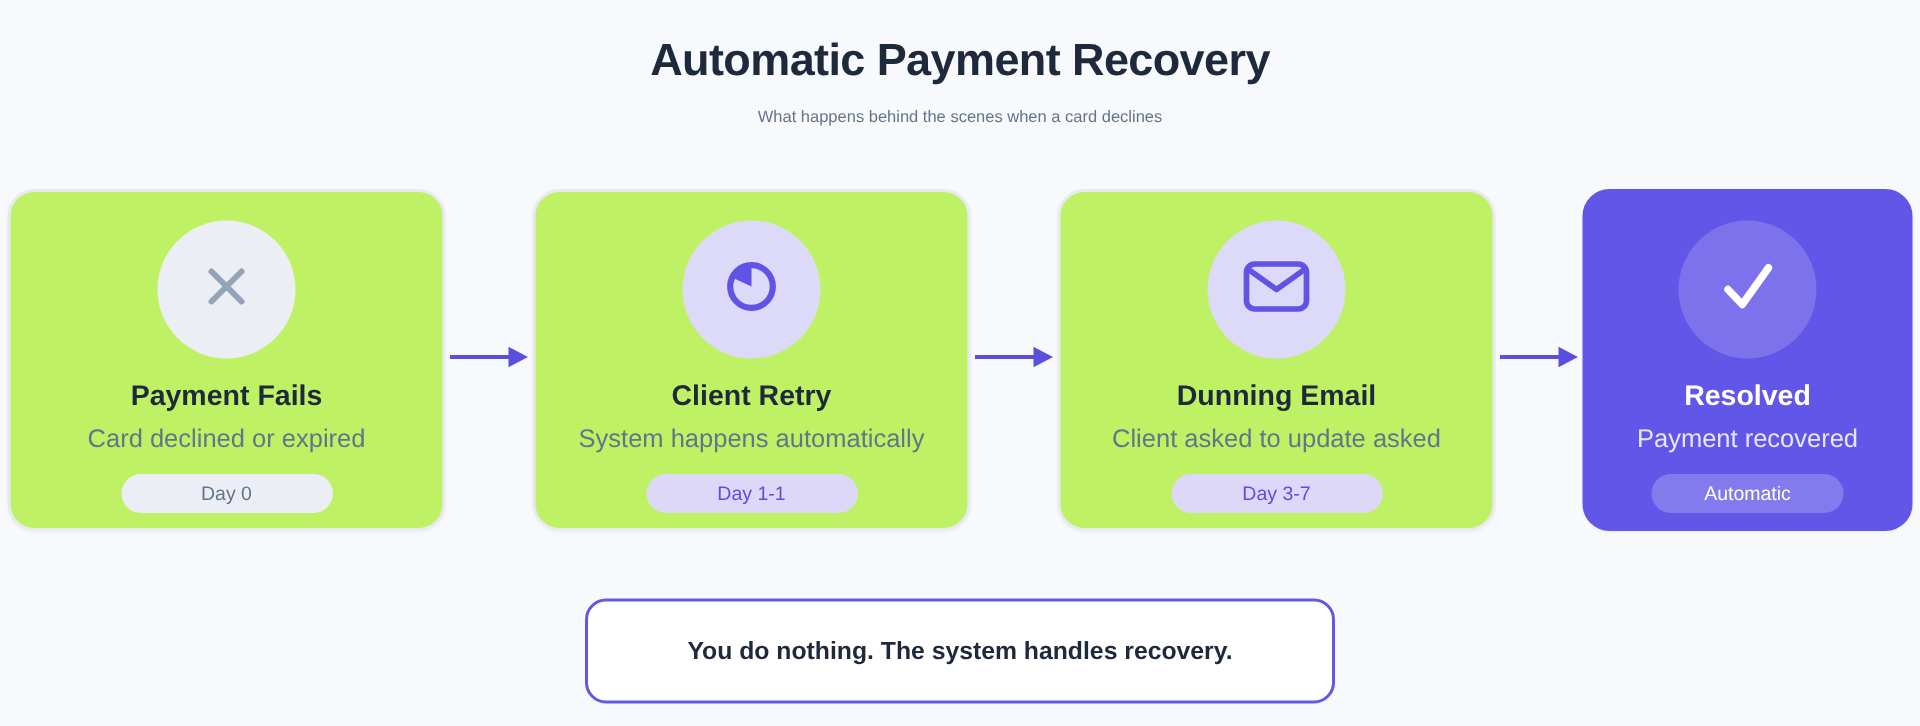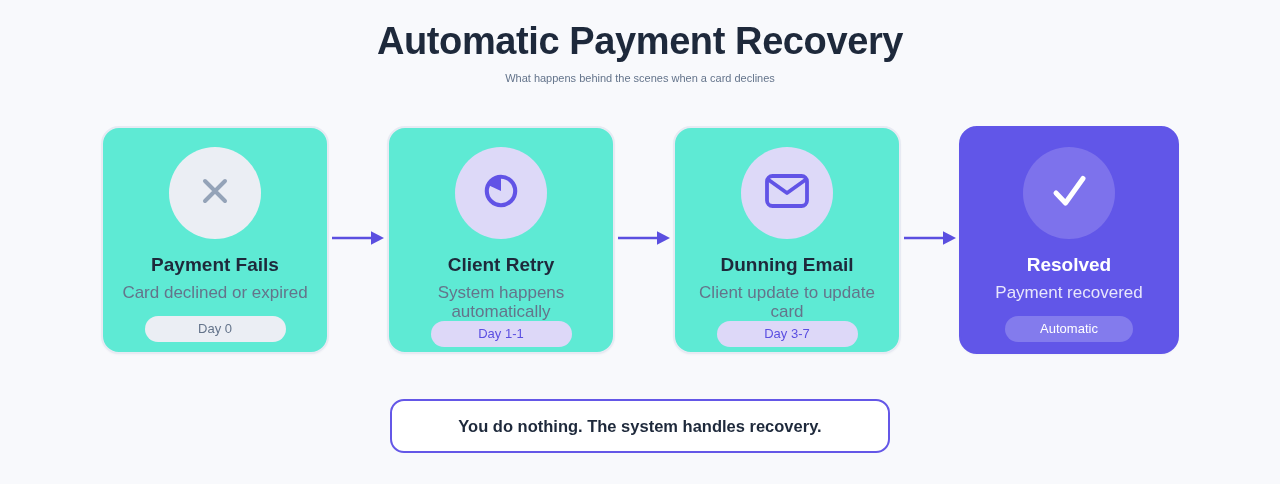--- a/index.html
+++ b/index.html
@@ -4,34 +4,34 @@
 <style>
   * { margin:0; padding:0; box-sizing:border-box; }
   html,body { width:1280px; height:484px; overflow:hidden; }
   body {
     background:#f8f9fc;
     font-family:"Liberation Sans", sans-serif;
     color:#1e293b;
   }
   .header { text-align:center; padding-top:23px; }
   .page-title {
-    font-size:38px; font-weight:bold; color:#1e293b; letter-spacing:-0.4px;
+    font-size:30px; font-weight:bold; color:#1e293b; letter-spacing:-0.4px;
     line-height:36px;
   }
   .page-subtitle {
     margin-top:8px; font-size:11px; color:#64748b; line-height:22px;
   }
 
   .flow {
     display:flex; align-items:center; justify-content:center;
     margin-top:37px;
   }
   .card {
-    width:228px; height:228px;
-    background:#5eead4;
+    width:292px; height:228px;
+    background:#bef264;
     border:2px solid #e7eaf3;
     border-radius:18px;
     display:flex; flex-direction:column; align-items:center;
     padding:19px 8px 8px;
     box-shadow:0 1px 2px rgba(30,41,59,0.03);
   }
   .card.solid {
     width:220px;
     background:#6156e8;
     border-color:#6156e8;
@@ -65,21 +65,21 @@
   .pill-muted  { background:#ebeef4; color:#64748b; }
   .pill-purple { background:#ddd8f8; color:#5b4fe1; }
   .pill-solid  { background:rgba(255,255,255,0.22); color:#ffffff; min-width:128px; }
 
   .arrow {
     width:58px; display:flex; align-items:center; justify-content:center;
     flex:0 0 auto;
   }
 
   .summary-box {
-    width:500px; height:54px;
+    width:500px; height:70px;
     margin:45px auto 0;
     background:#ffffff;
     border:2px solid #6457e7;
     border-radius:14px;
     display:flex; align-items:center; justify-content:center;
   }
   .summary-text {
     font-size:16.5px; font-weight:bold; color:#1e293b;
   }
 </style>
@@ -141,21 +141,21 @@
   <div class="card">
     <div class="icon-circle circle-purple">
       <span>
         <svg width="46" height="38" viewBox="0 0 46 38">
           <rect x="3" y="4" width="40" height="30" rx="5.5" fill="none" stroke="#6153e6" stroke-width="3.8"></rect>
           <path d="M5.5 8.5 L23 21 L40.5 8.5" fill="none" stroke="#6153e6" stroke-width="3.8" stroke-linejoin="round" stroke-linecap="round"></path>
         </svg>
       </span>
     </div>
     <div class="card-title">Dunning Email</div>
-    <div class="card-desc">Client update to update card</div>
+    <div class="card-desc">Client asked to update asked</div>
     <div class="pill pill-purple">Day 3-7</div>
   </div>
 
   <div class="arrow">
     <span>
       <svg width="54" height="18" viewBox="0 0 54 18">
         <line x1="1" y1="9" x2="41" y2="9" stroke="#5b4fe0" stroke-width="2.6"></line>
         <path d="M40 2.2 L53 9 L40 15.8 Z" fill="#5b4fe0"></path>
       </svg>
     </span>

